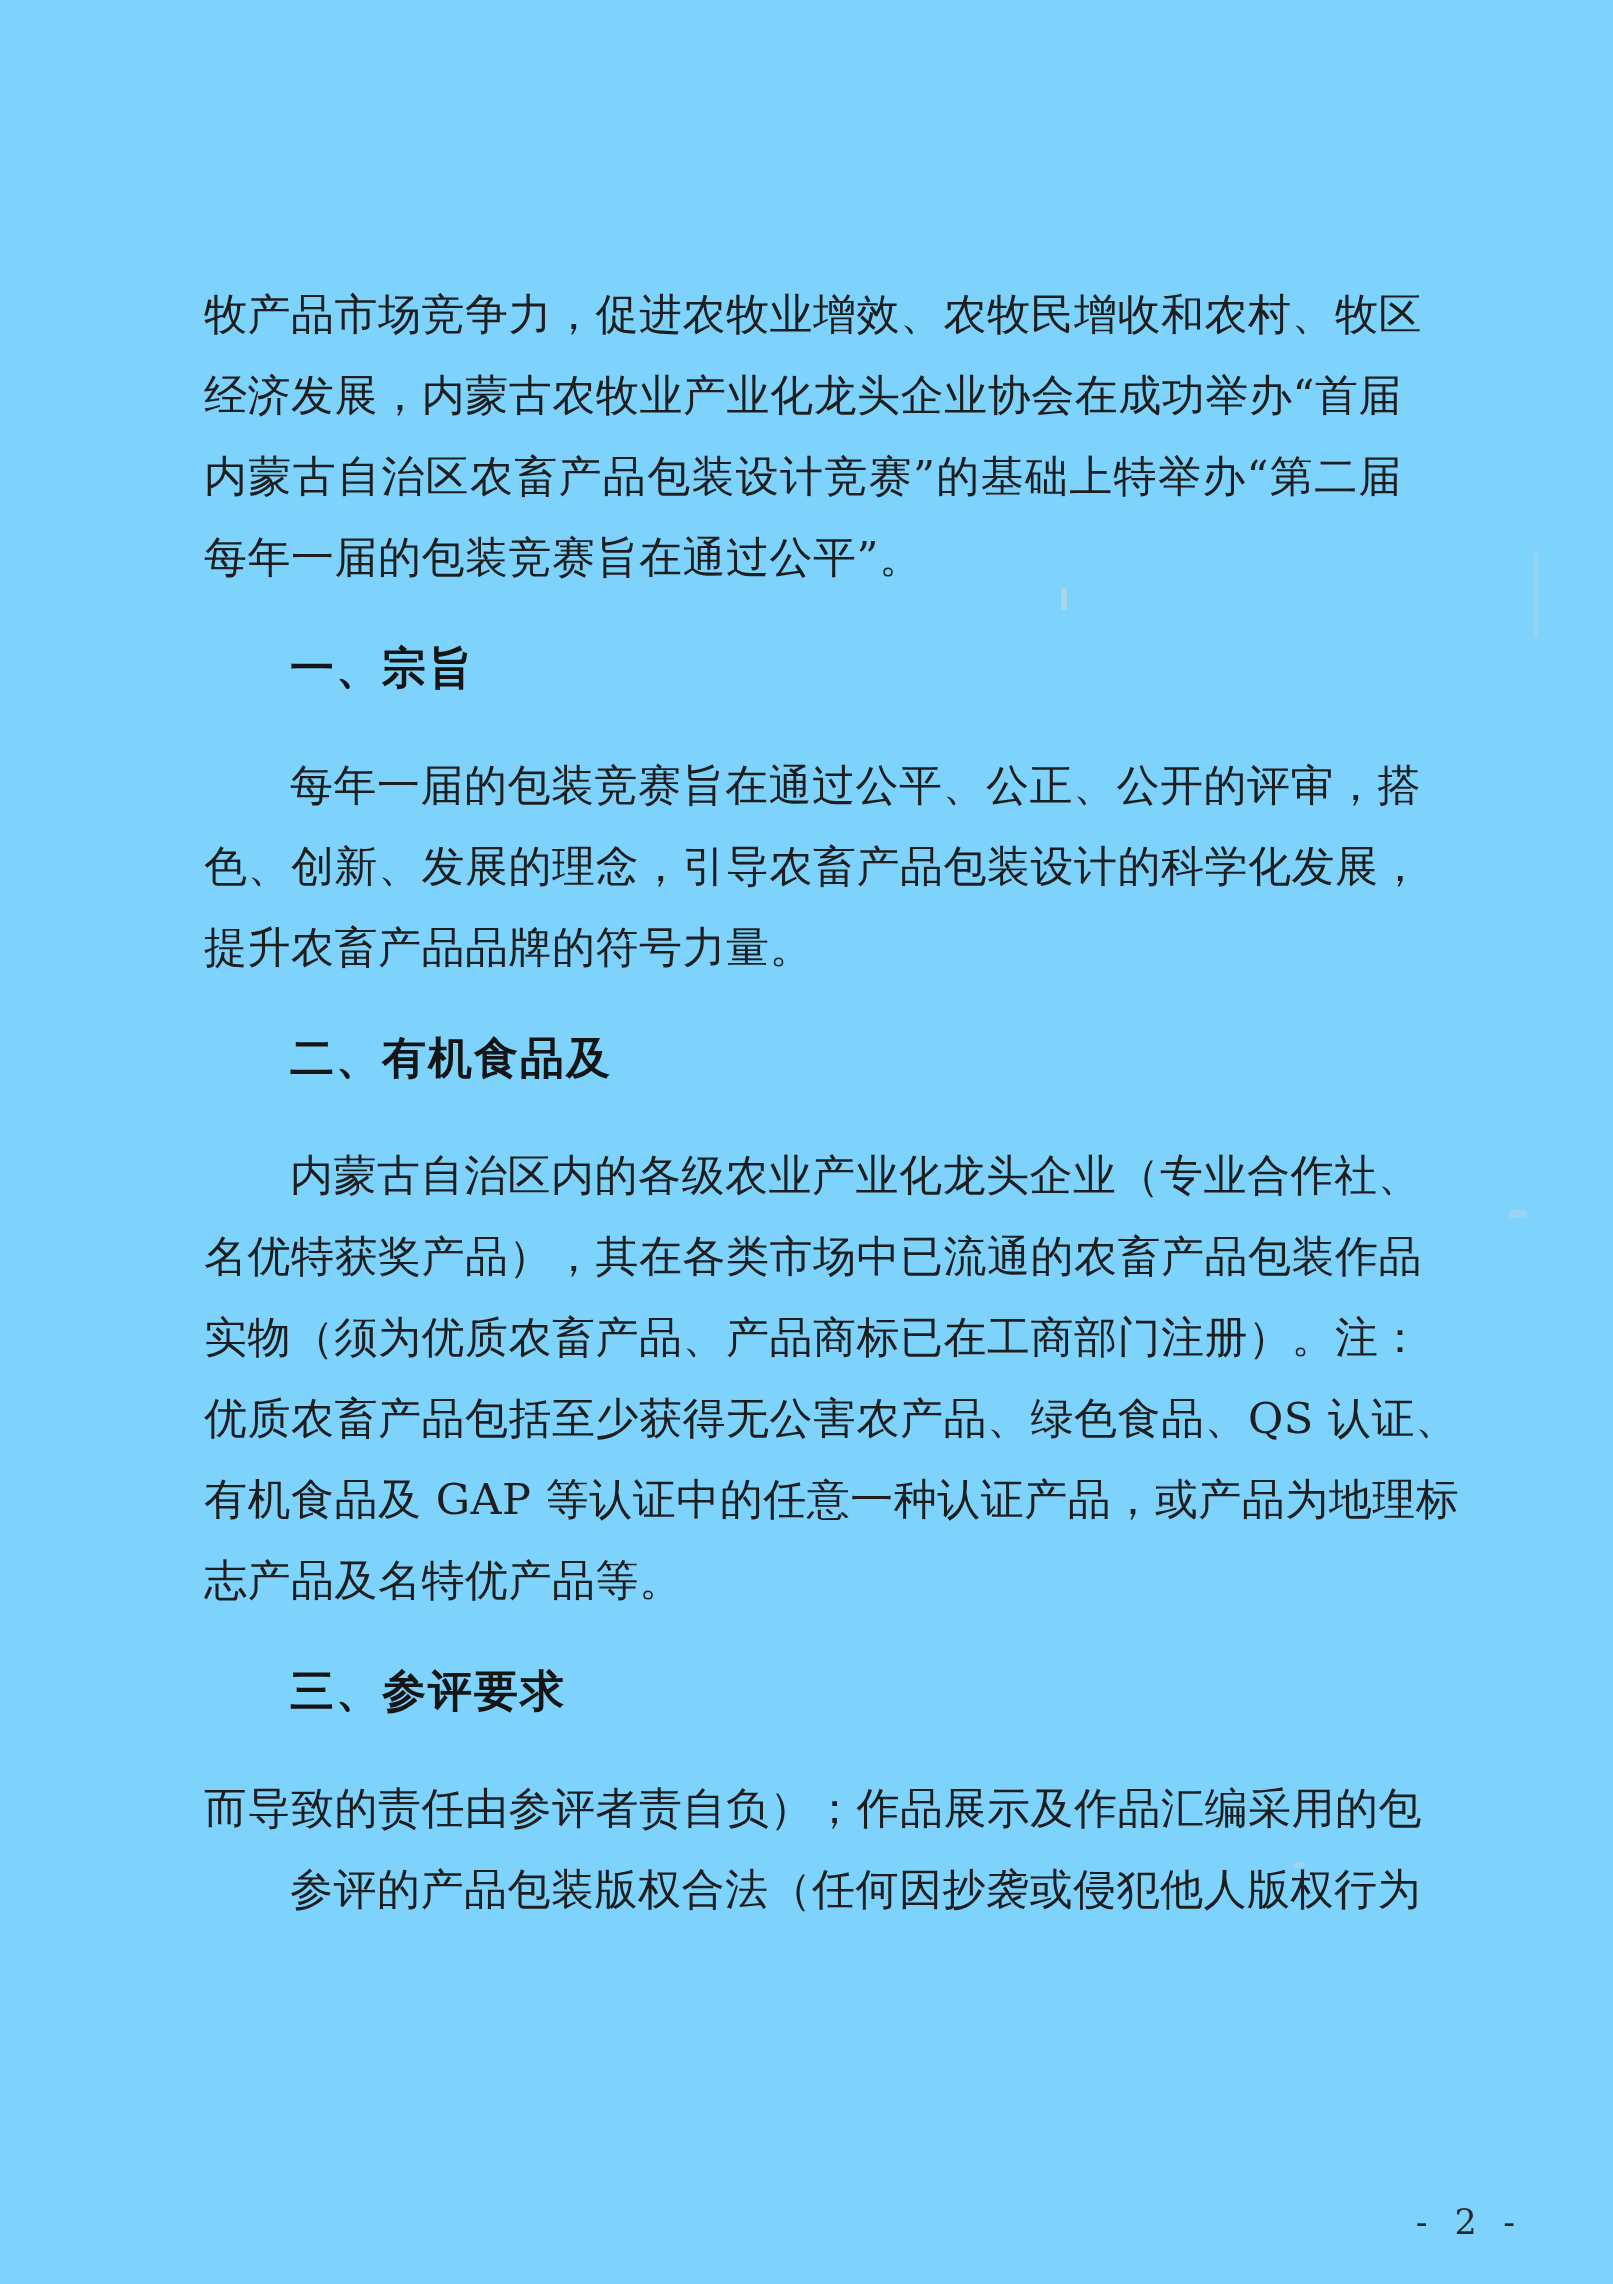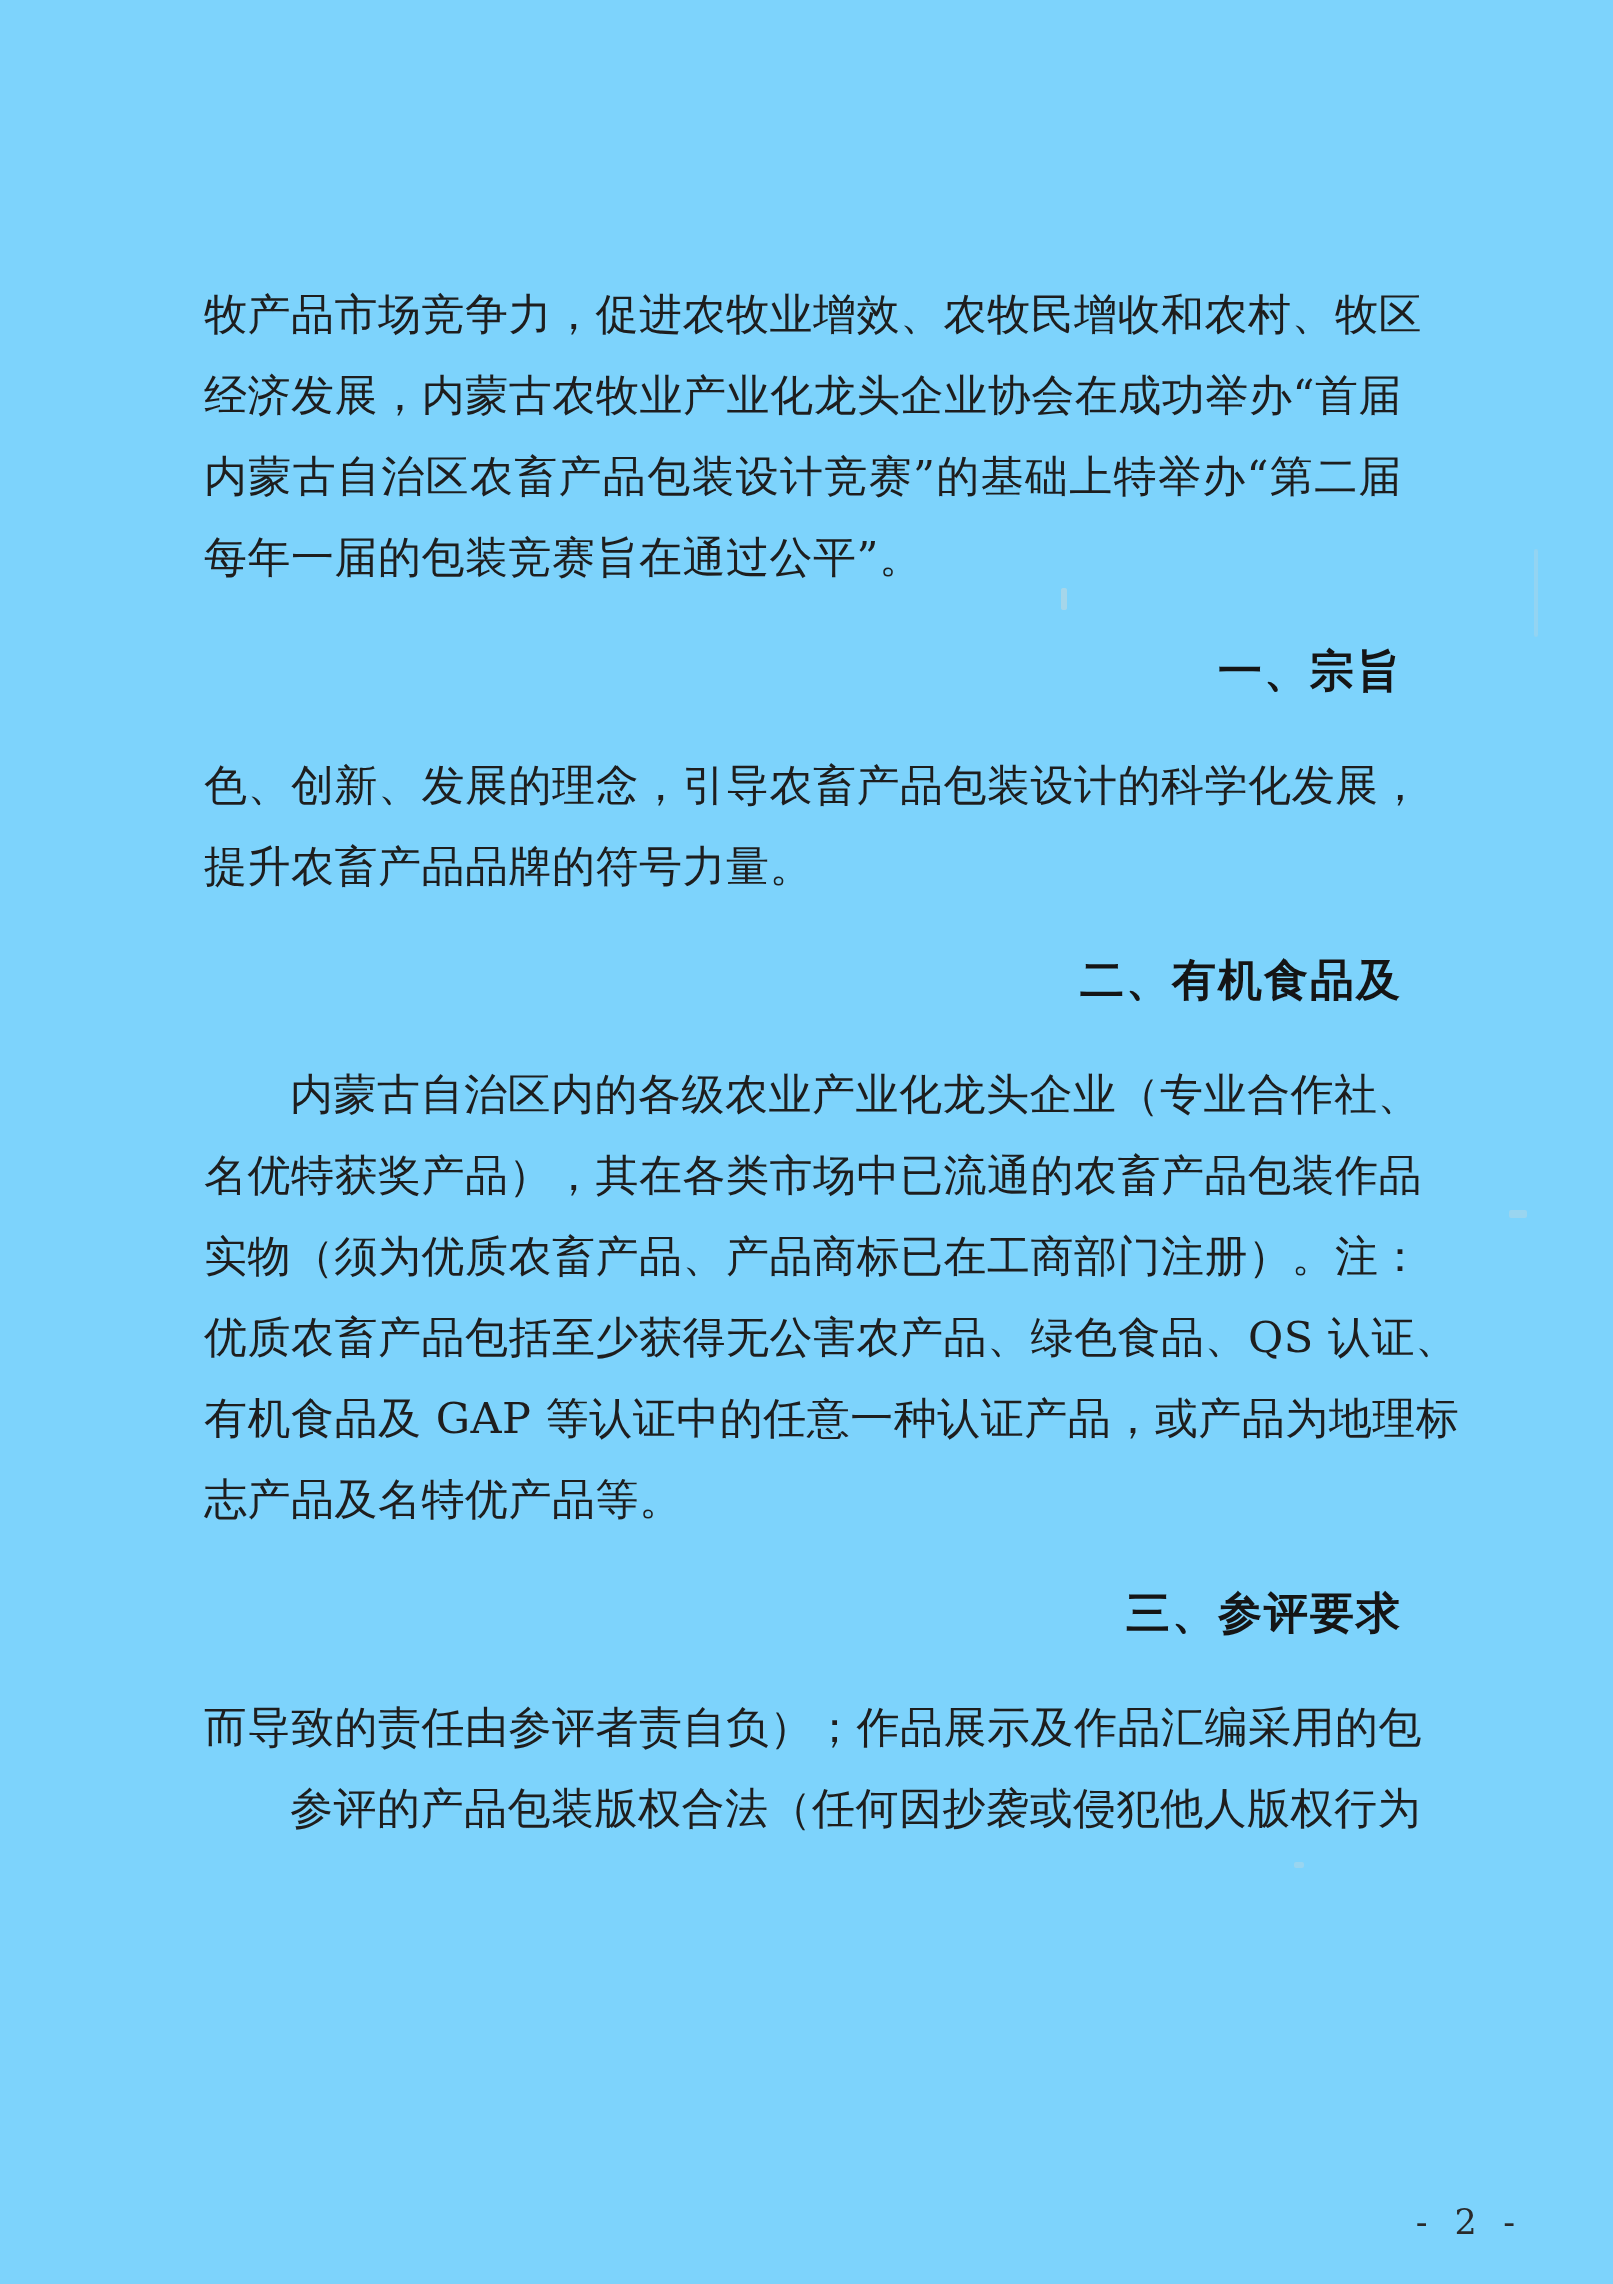--- a/index.html
+++ b/index.html
@@ -49,24 +49,23 @@
   .line.indent { text-indent: 86px; }
   .line.short  { text-align-last: left; }
 
   .heading {
     margin: 33px 0;
     padding-left: 86px;
     font-size: 44px;
     height: 81px;
     line-height: 81px;
     font-weight: bold;
-    font-family: Liberation Serif, serif;
+    font-family: Liberation Mono, monospace;
     color: #151515;
     letter-spacing: 2px;
-    text-align: right;
   }
 
   .page-number {
     position: absolute;
     right: 90px;
     bottom: 43px;
     font-size: 35px;
     letter-spacing: 7.8px;
     color: #2a2a2a;
     font-family: "DejaVu Serif", "Liberation Serif", serif;
@@ -87,20 +86,21 @@
     <div>
       <div class="line">牧产品市场竞争力，促进农牧业增效、农牧民增收和农村、牧区</div>
       <div class="line">经济发展，内蒙古农牧业产业化龙头企业协会在成功举办“首届</div>
       <div class="line">内蒙古自治区农畜产品包装设计竞赛”的基础上特举办“第二届</div>
       <div class="line short">每年一届的包装竞赛旨在通过公平”。</div>
     </div>
 
     <div class="heading">一、宗旨</div>
 
     <div>
+      <div class="line indent">每年一届的包装竞赛旨在通过公平、公正、公开的评审，搭</div>
       <div class="line">色、创新、发展的理念，引导农畜产品包装设计的科学化发展，</div>
       <div class="line short">提升农畜产品品牌的符号力量。</div>
     </div>
 
     <div class="heading">二、有机食品及</div>
 
     <div>
       <div class="line indent">内蒙古自治区内的各级农业产业化龙头企业（专业合作社、</div>
       <div class="line">名优特获奖产品），其在各类市场中已流通的农畜产品包装作品</div>
       <div class="line">实物（须为优质农畜产品、产品商标已在工商部门注册）。注：</div>

